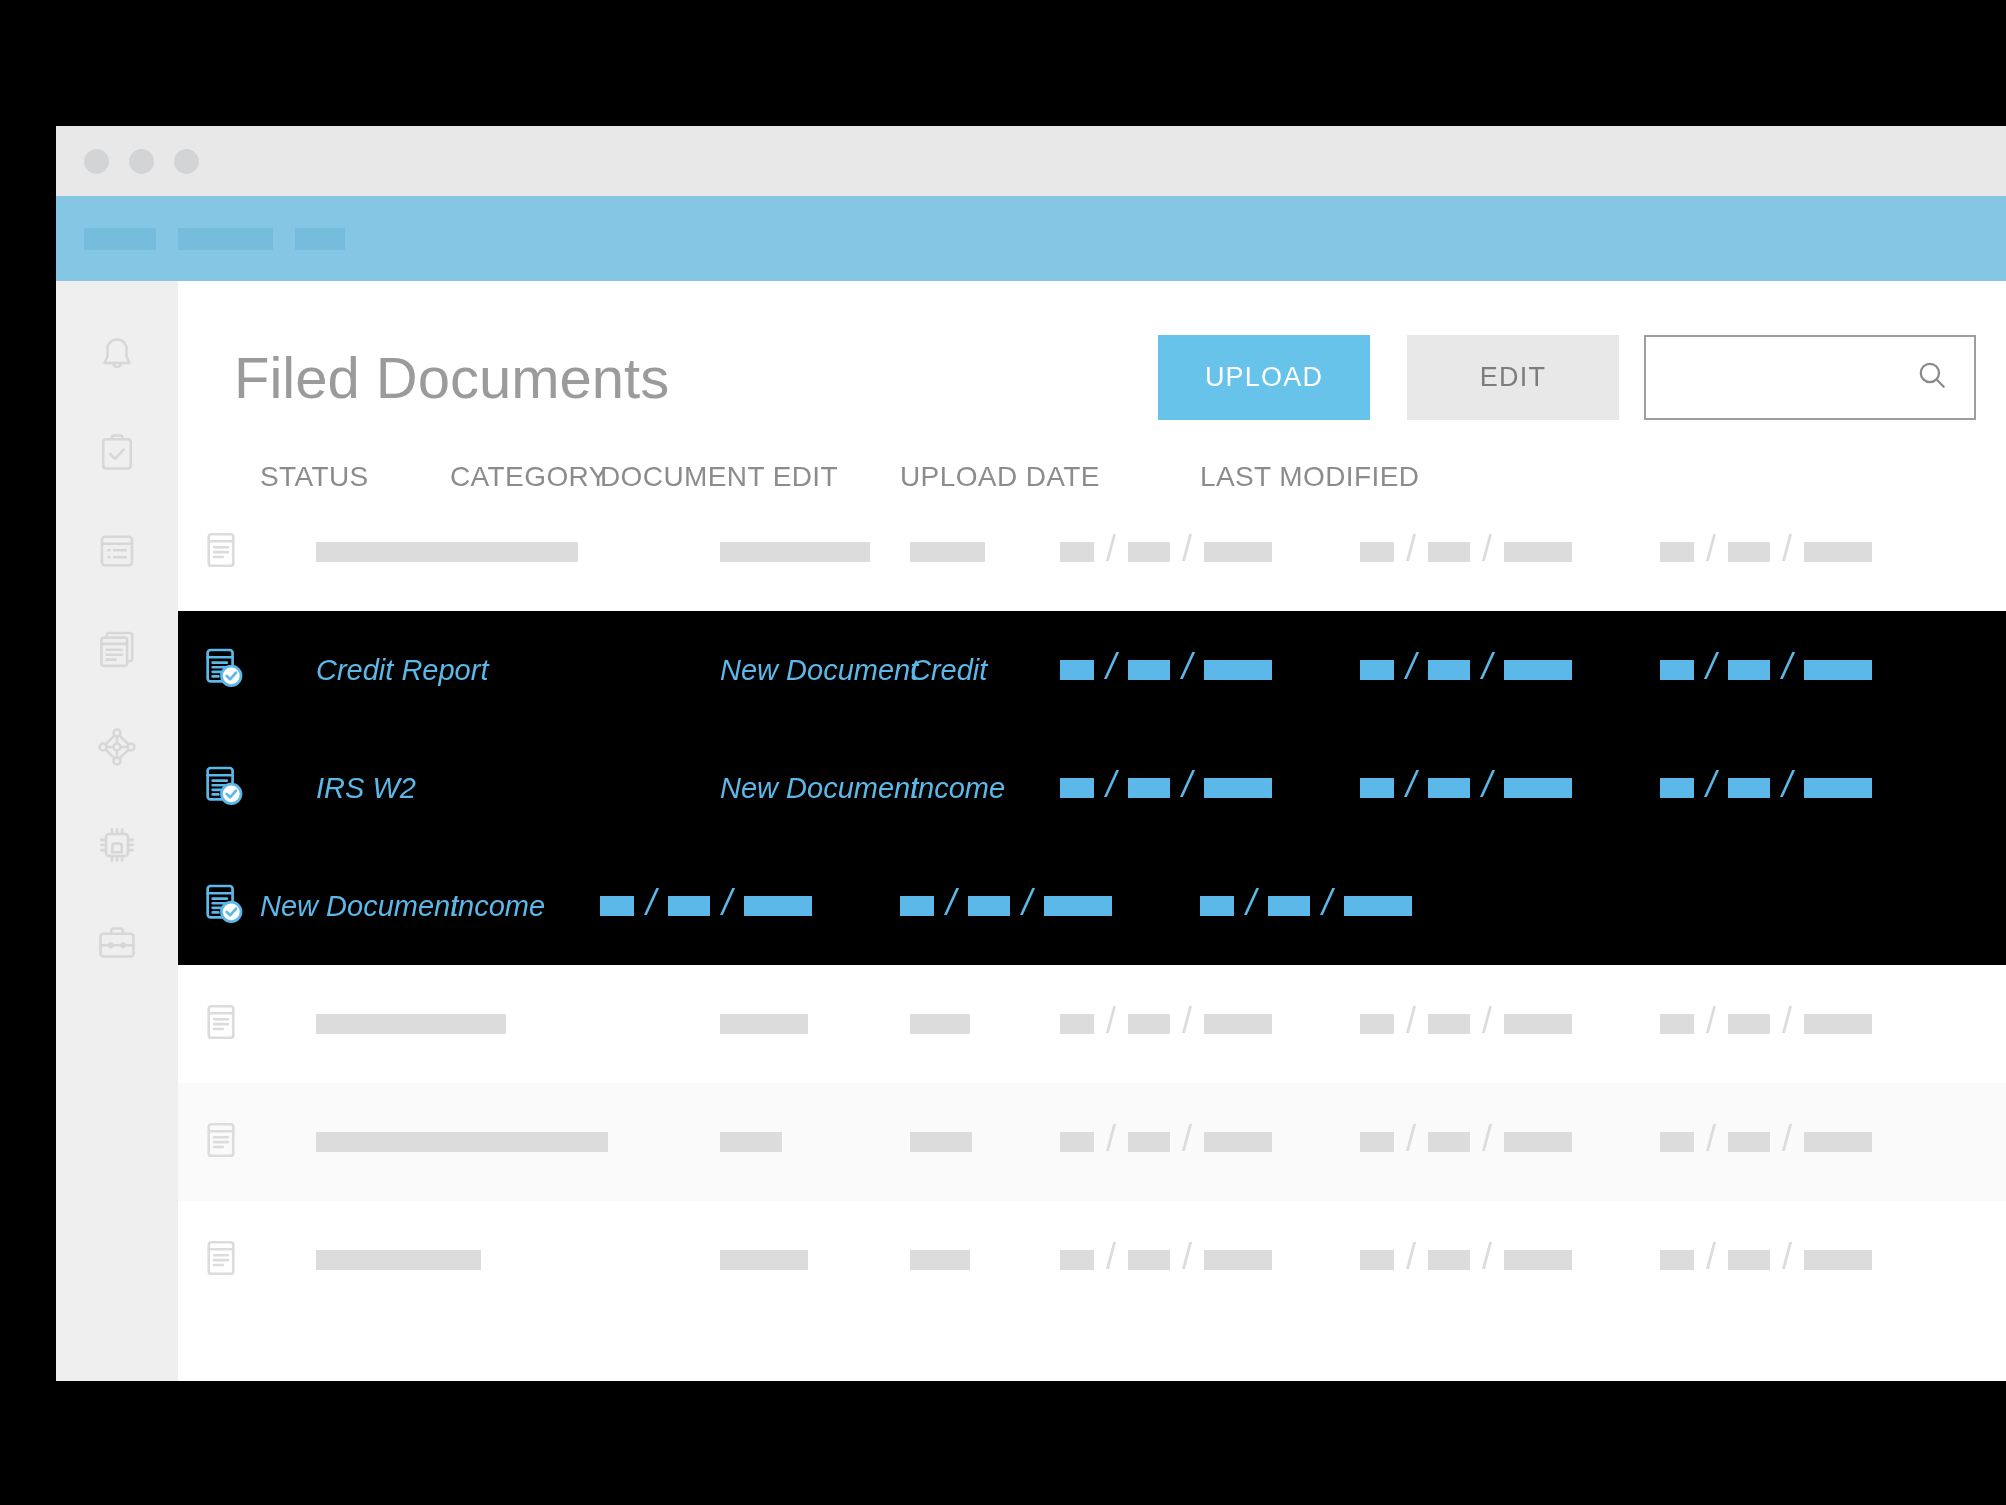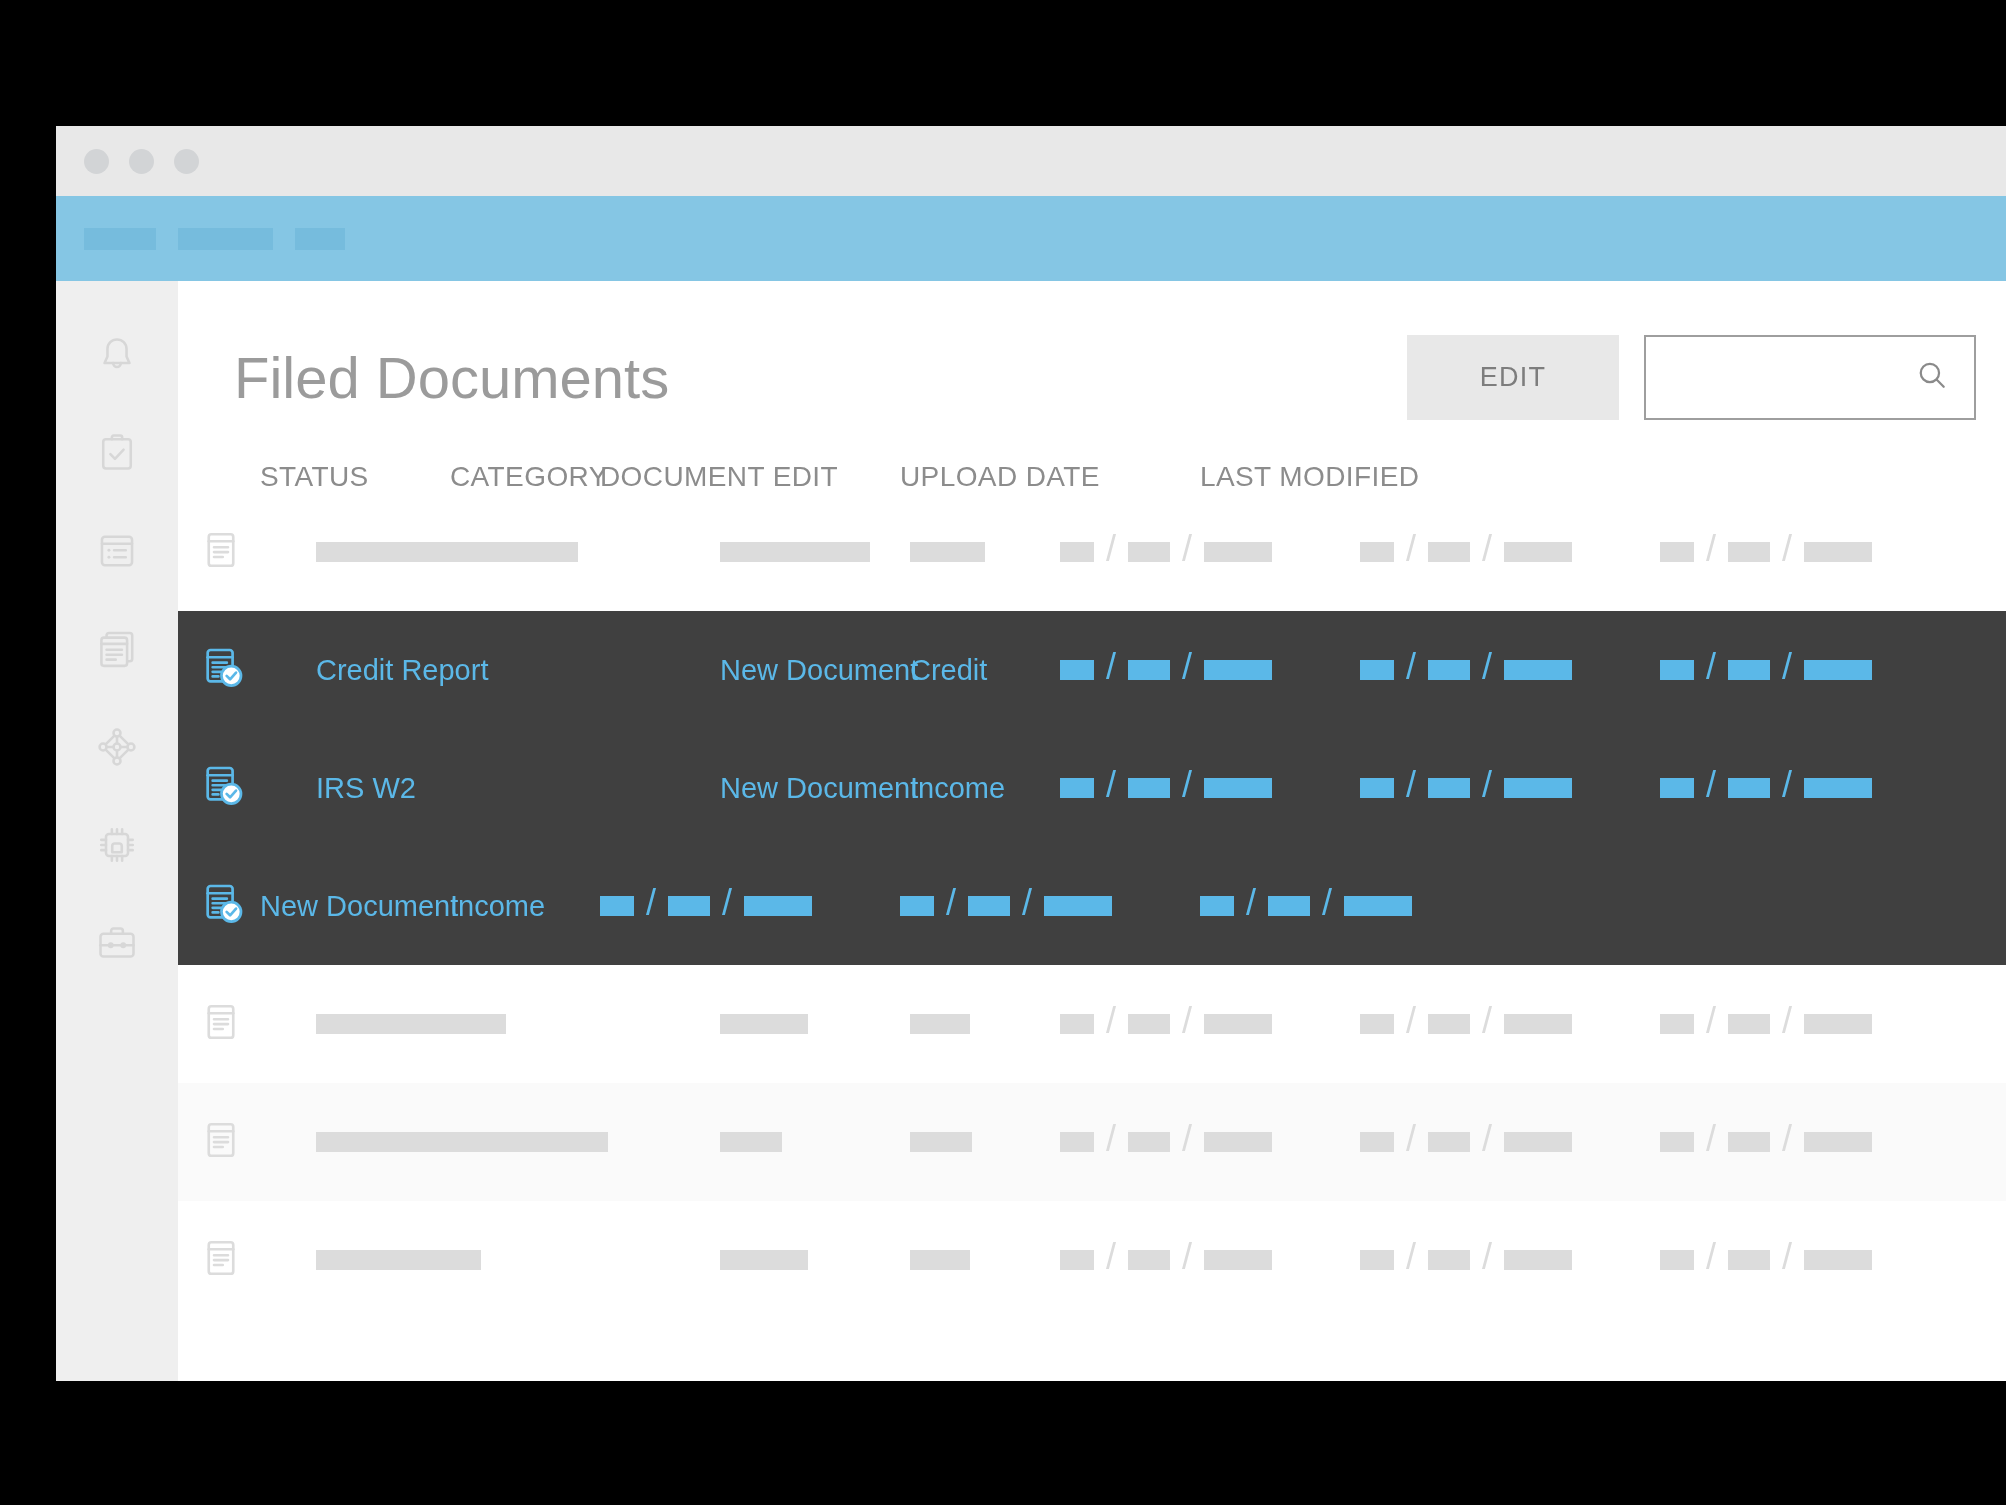--- a/index.html
+++ b/index.html
@@ -170,21 +170,21 @@
     white-space: nowrap;
     font-weight: 400;
   }
 
   .row {
     display: flex;
     align-items: center;
     height: 118px;
   }
   .row.shaded { background: #fafafa; }
-  .row.active { background: #404040; }
+  .row.active { background: #000000; font-style: italic; }
 
   .cell { display: flex; align-items: center; }
 
   .ph {
     height: 20px;
     background: #dcdcdc;
     display: inline-block;
   }
 
   .txt-blue {
@@ -317,20 +317,21 @@
       </div>
 
     </div>
 
     <div class="main">
 
       <div class="page-header">
         <div class="page-title">Filed Documents</div>
 
         <div class="header-actions">
+          <button class="btn btn-upload">UPLOAD</button>
           <button class="btn btn-edit">EDIT</button>
 
           <div class="search-box">
             <input class="search-input" type="text" placeholder="" style="">
             <span class="search-icon">
               <svg width="36" height="36" viewBox="0 0 24 24" fill="none" stroke="#8a8a8a" stroke-width="1.5" stroke-linecap="round">
                 <circle cx="10.6" cy="10.6" r="6.1"></circle>
                 <path d="M15.2 15.2l4.6 4.6"></path>
               </svg>
             </span>

